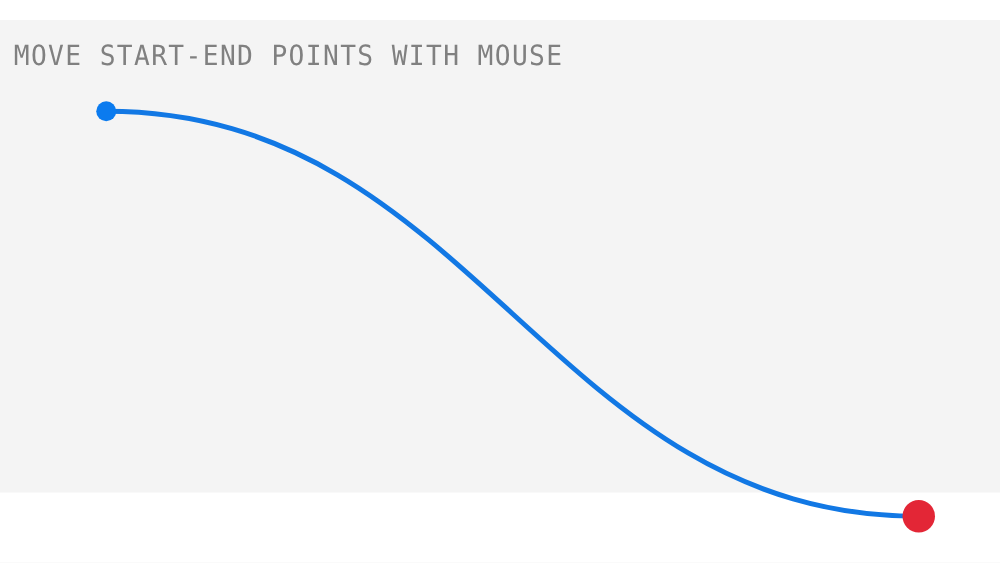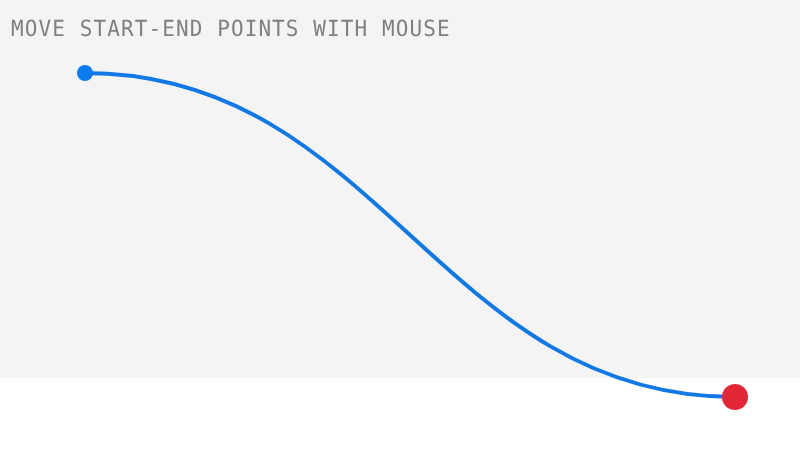--- a/index.html
+++ b/index.html
@@ -45,21 +45,21 @@
     transform-origin: left top;
     user-select: none;
   }
   .handle {
     cursor: pointer;
   }
 </style>
 </head>
 <body>
 
-<div id="stage" style="background: rgb(244, 244, 244); width: 800px; height: 378px;">
+<div id="stage" style="background: rgb(244, 244, 244); width: 800px; height: 378px; margin-top: 16px;">
 
   <svg id="canvas-svg" viewBox="0 0 800 450">
     <path id="curve-path" fill="none" stroke-linecap="round" stroke-linejoin="round" d="M 85 73 C 380 73, 440 397, 735 397" stroke="#1278e4" stroke-width="4"></path>
     <circle id="start-handle" class="handle" cx="85" cy="73" r="8" fill="#0b7bef"></circle>
     <circle id="end-handle" class="handle" cx="735" cy="397" r="13" fill="#e32636"></circle>
   </svg>
 
   <h1 id="title" style="color: rgb(128, 128, 128);">MOVE START-END POINTS WITH MOUSE</h1>
 
 </div>

